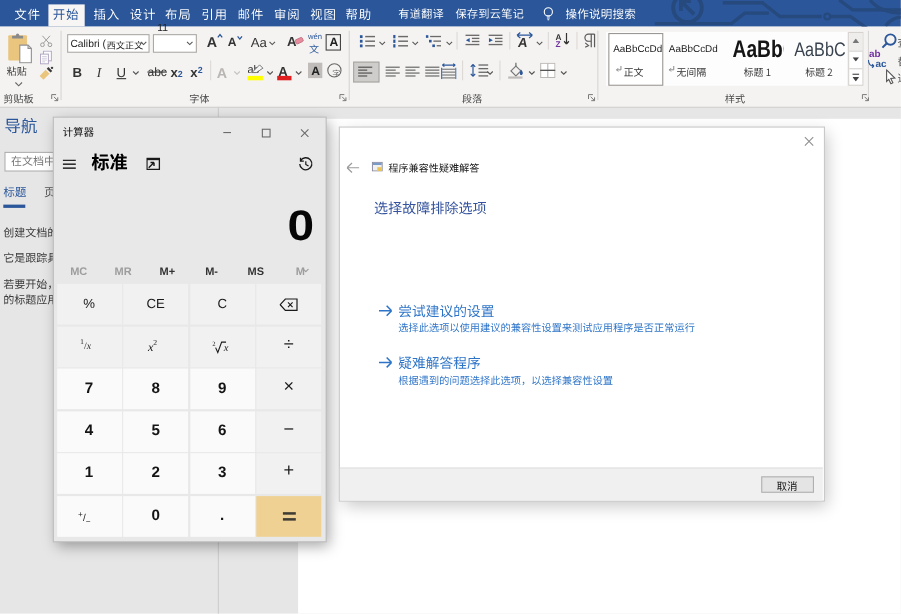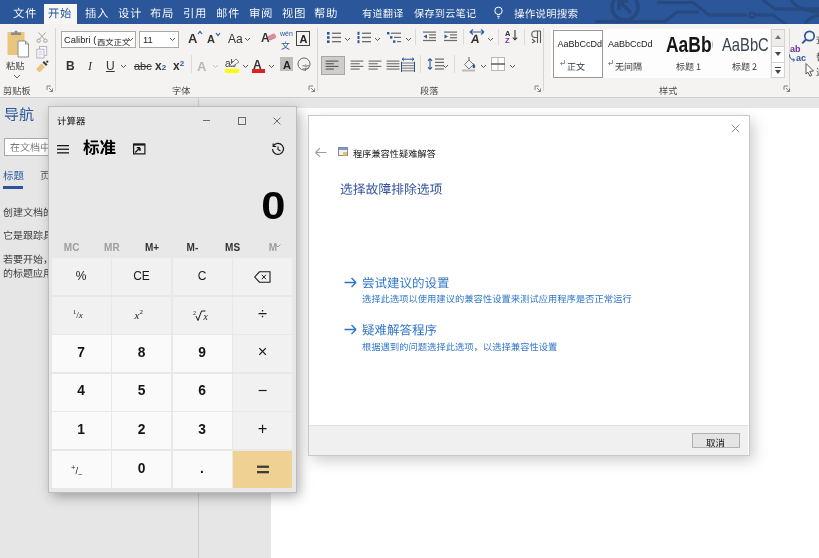--- a/index.html
+++ b/index.html
@@ -118,21 +118,21 @@
     </svg>
 <div class="abs" style="left:60.5px;top:30.5px;width:75px;height:17px;background:#fff;border:1px solid #aca9a5"></div>
 <div class="lat" style="left:64px;top:34px;font-size:9.4px;color:#222">Calibri (</div>
 <div style="position:absolute;left:96.5px;top:33.5px;width:34px;height:11px"><svg class="" width="34" height="11" viewBox="0 -8.3 34 11.0">
         <path fill="#222222" d="M0.5 -6.4V-5.8H3V-4.6H0.9V0.6H1.5V0.1H6.8V0.6H7.4V-4.6H5.3V-5.8H7.8V-6.4ZM1.5 -0.5V-2C1.7 -1.9 1.8 -1.7 1.9 -1.6C3.2 -2.2 3.5 -3.2 3.5 -4.1H4.7V-2.7C4.7 -2.1 4.9 -1.9 5.6 -1.9C5.7 -1.9 6.5 -1.9 6.7 -1.9H6.8V-0.5ZM1.5 -2V-4.1H2.9C2.9 -3.3 2.6 -2.6 1.5 -2ZM3.5 -4.6V-5.8H4.7V-4.6ZM5.3 -4.1H6.8V-2.5C6.8 -2.5 6.7 -2.5 6.6 -2.5C6.5 -2.5 5.8 -2.5 5.6 -2.5C5.3 -2.5 5.3 -2.5 5.3 -2.7Z M11.8 -6.8C12.1 -6.4 12.3 -5.9 12.4 -5.5L13.1 -5.8C13 -6.1 12.7 -6.6 12.5 -7ZM8.7 -5.5V-4.9H10C10.5 -3.6 11.2 -2.5 12 -1.7C11.1 -0.9 10 -0.3 8.6 0.1C8.7 0.2 8.9 0.5 9 0.6C10.4 0.2 11.5 -0.4 12.5 -1.2C13.4 -0.4 14.5 0.2 15.9 0.6C16 0.4 16.2 0.2 16.3 0C15 -0.3 13.9 -0.9 12.9 -1.7C13.8 -2.5 14.4 -3.6 14.9 -4.9H16.2V-5.5ZM12.5 -2.1C11.7 -2.9 11.1 -3.8 10.7 -4.9H14.2C13.8 -3.8 13.2 -2.9 12.5 -2.1Z M18.2 -4.2V-0.3H17V0.3H24.5V-0.3H21.3V-2.9H23.9V-3.5H21.3V-5.8H24.2V-6.4H17.3V-5.8H20.6V-0.3H18.8V-4.2Z M28.4 -6.8C28.7 -6.4 28.9 -5.9 29 -5.5L29.7 -5.8C29.6 -6.1 29.3 -6.6 29.1 -7ZM25.3 -5.5V-4.9H26.6C27.1 -3.6 27.8 -2.5 28.6 -1.7C27.7 -0.9 26.6 -0.3 25.2 0.1C25.3 0.2 25.5 0.5 25.6 0.6C27 0.2 28.1 -0.4 29.1 -1.2C30 -0.4 31.1 0.2 32.5 0.6C32.6 0.4 32.8 0.2 32.9 0C31.6 -0.3 30.5 -0.9 29.5 -1.7C30.4 -2.5 31 -3.6 31.5 -4.9H32.8V-5.5ZM29.1 -2.1C28.3 -2.9 27.7 -3.8 27.3 -4.9H30.8C30.4 -3.8 29.8 -2.9 29.1 -2.1Z"></path>
       </svg></div>
 <svg class="abs" style="left:127px;top:36.5px" width="7" height="5" viewBox="0 0 7 5">
       <path d="M1 1 L3.5 3.5 L6 1" stroke="#555" stroke-width="1" fill="none"></path>
     </svg>
 <div class="abs" style="left:139px;top:30.5px;width:40px;height:17px;background:#fff;border:1px solid #aca9a5"></div>
-<div class="lat" style="left:143px;top:34px;font-size:9.4px;color:#222">11</div>
+<div class="lat" style="left:143px;top:19px;font-size:9.4px;color:#222">11</div>
 <svg class="abs" style="left:169px;top:36.5px" width="7" height="5" viewBox="0 0 7 5">
       <path d="M1 1 L3.5 3.5 L6 1" stroke="#555" stroke-width="1" fill="none"></path>
     </svg>
 <div class="lat" style="left:188px;top:31px;font-size:13px;color:#333;font-weight:bold">A</div>
 <svg class="abs" style="left:197px;top:30px" width="6" height="6" viewBox="0 0 6 6">
       <path d="M1 4 L3 1.5 L5 4" stroke="#2b579a" stroke-width="1.2" fill="none"></path>
     </svg>
 <div class="lat" style="left:207px;top:33px;font-size:11px;color:#333;font-weight:bold">A</div>
 <svg class="abs" style="left:215px;top:31px" width="6" height="6" viewBox="0 0 6 6">
       <path d="M1 2 L3 4.5 L5 2" stroke="#2b579a" stroke-width="1.2" fill="none"></path>

